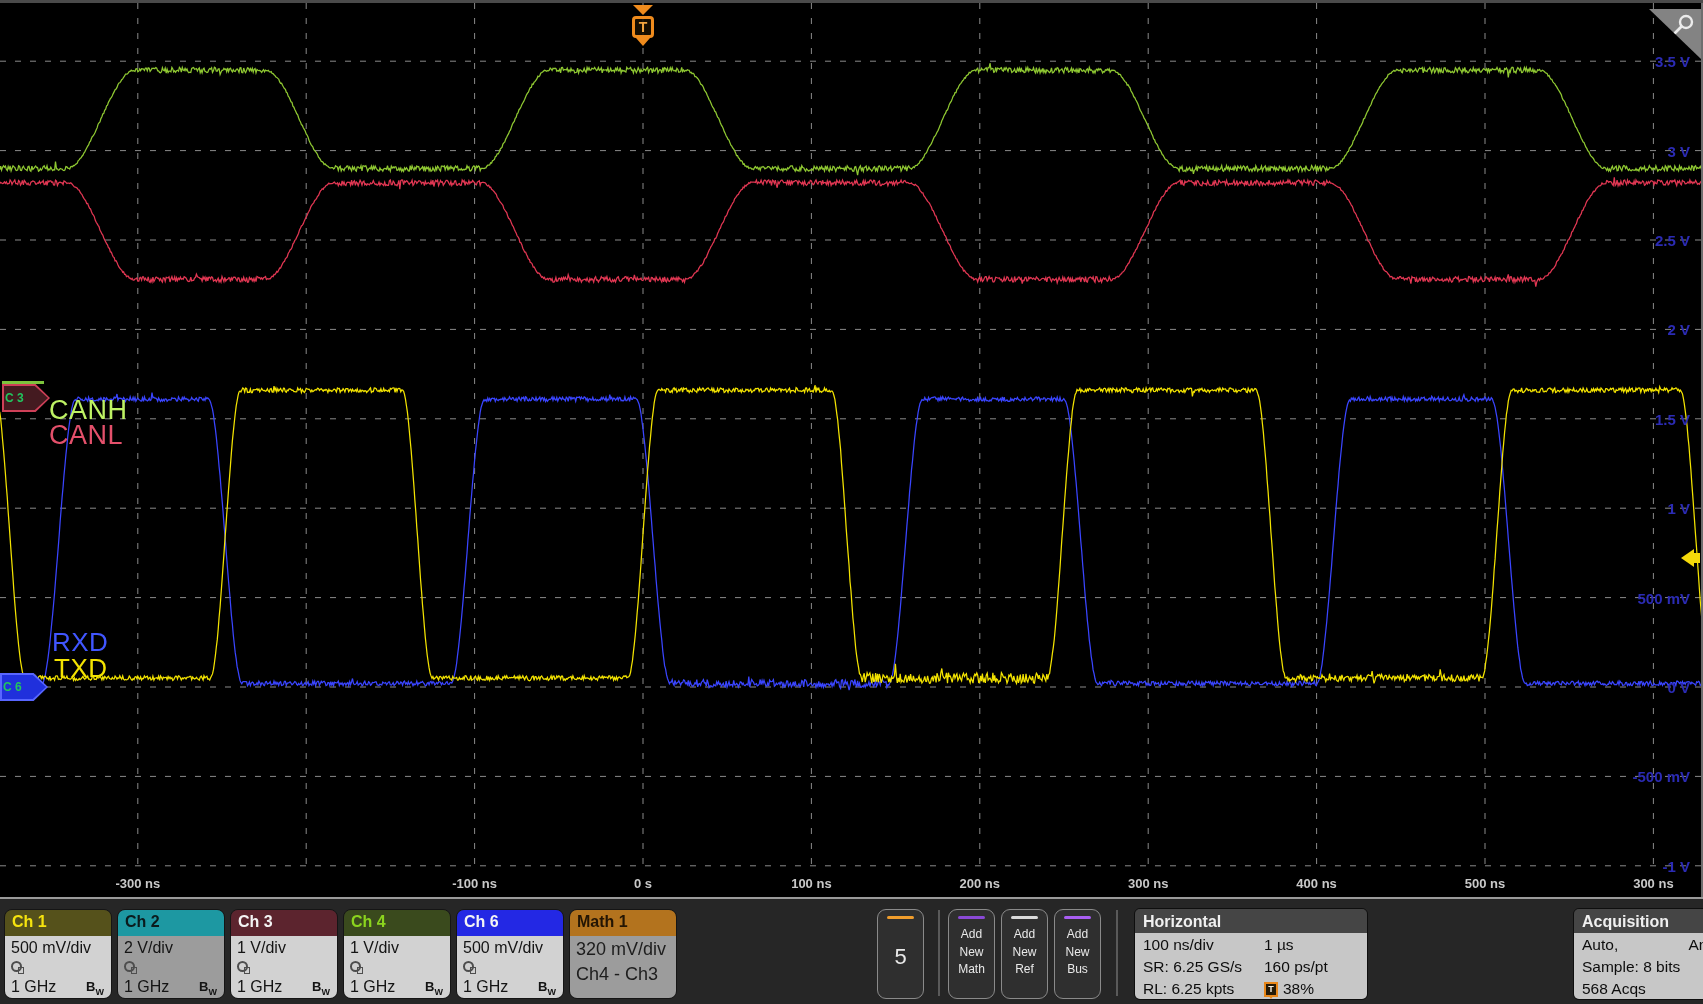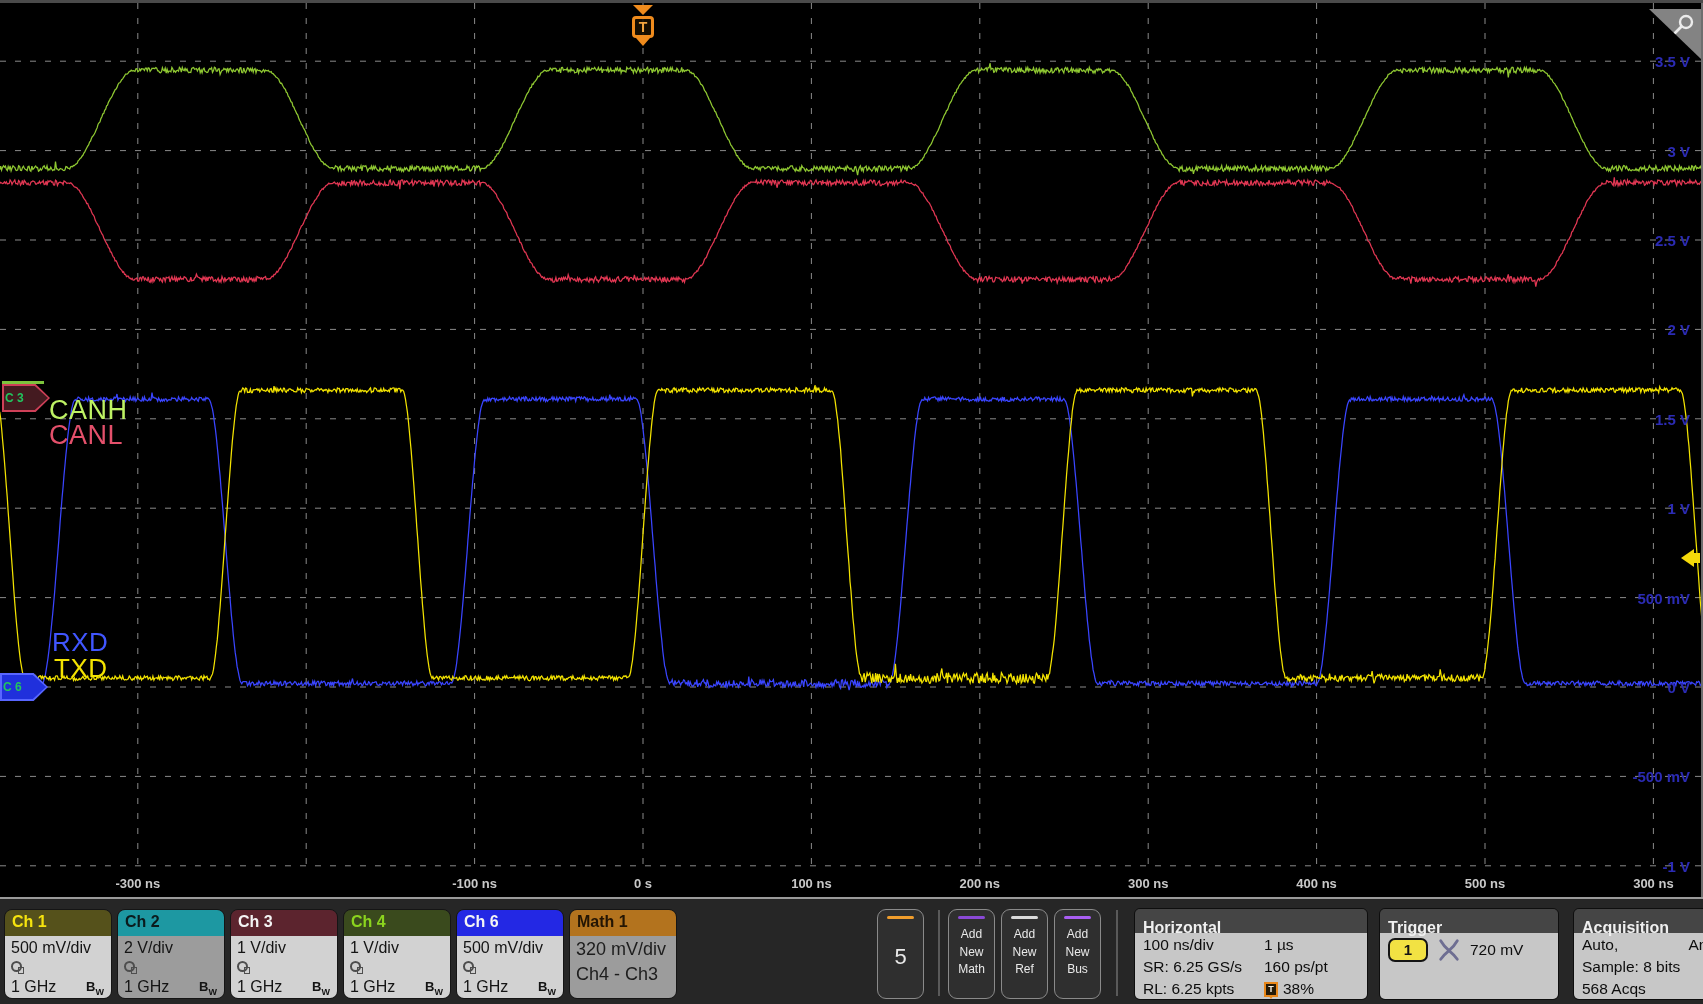--- a/index.html
+++ b/index.html
@@ -72,21 +72,21 @@
   .v-sep { position:absolute; top:11px; width:2px; height:86px; background:#5a5a5a; }
   .sq-btn { position:absolute; top:10px; width:47px; height:90px; background:#2f2f2f;
     border:1px solid #8a8a8a; border-radius:9px; color:#e9e9e9; text-align:center; cursor:pointer; }
   .accent { display:block; margin:6px auto 0; width:27px; height:3px; border-radius:2px; background:#888; }
   .five { font-size:22px; margin-top:25px; }
   .add-line { font-size:12px; line-height:17.5px;text-align:center; }
   .add-wrap { margin-top:7px; }
   .panel { position:absolute; top:9px; height:92px; border-radius:6px; overflow:hidden;
     border:1px solid #0e0e0e; }
   .p-head { height:24px; background:#454545; color:#f0f0f0; font-size:16px; font-weight:600;
-    padding:10px 0 0 8px; }
+    padding:4px 0 0 8px; }
   .p-body { height:68px; background:#c7c7c7; color:#0d0d0d; font-size:15.5px;
     padding:1px 8px; overflow:hidden; }
   .p-row { display:flex; height:22px; align-items:center; }
   .p-row .col-l { flex:1; white-space:nowrap; }
   .p-row .col-r { width:44%; white-space:nowrap; display:flex; align-items:center; }
   .pos-icon { display:inline-block; width:14px; height:15px; border:2px solid #e8871a;
     background:#241a08; color:#f5efe2; font-size:9px; font-weight:700; text-align:center;
     line-height:11px; position:relative; margin-right:5px; }
   .pos-icon::after { content:''; position:absolute; left:2px; bottom:-7px;
     border:3px solid transparent; border-top:4px solid #e8871a; }
@@ -285,33 +285,20 @@
         <div class="p-row">
           <span class="col-l">RL: 6.25 kpts</span>
           <span class="col-r">
             <span class="pos-icon">T</span>
             <span>38%</span>
           </span>
         </div>
       </div>
     </div>
 
-    <div class="panel" style="left:1379px;width:180px">
-      <div class="p-head">Trigger</div>
-      <div class="p-body">
-        <div class="trig-row">
-          <span class="trig-src">1</span>
-          <svg width="24" height="26" viewBox="0 0 26 28">
-            <path d="M4 4 C 10 15, 16 15, 22 24" fill="none" stroke="#6e6e92" stroke-width="3" stroke-linecap="round"></path>
-            <path d="M22 4 C 16 15, 10 15, 4 24" fill="none" stroke="#6e6e92" stroke-width="3" stroke-linecap="round"></path>
-          </svg>
-          <span>720 mV</span>
-        </div>
-      </div>
-    </div>
 
     <div class="panel" style="left:1573px;width:146px">
       <div class="p-head">Acquisition</div>
       <div class="p-body">
         <div class="p-row" style="width:190px">
           <span class="col-l">Auto,</span>
           <span class="col-r acq-extra">Ana</span>
         </div>
         <div class="p-row">
             <span class="col-l">Sample: 8 bits</span>

